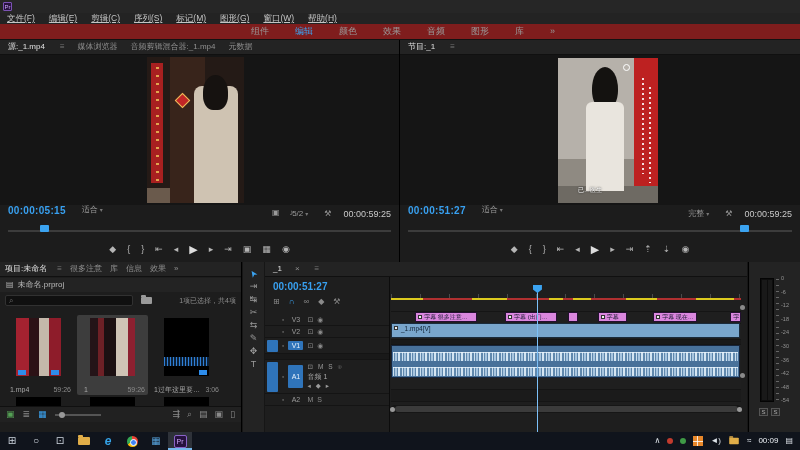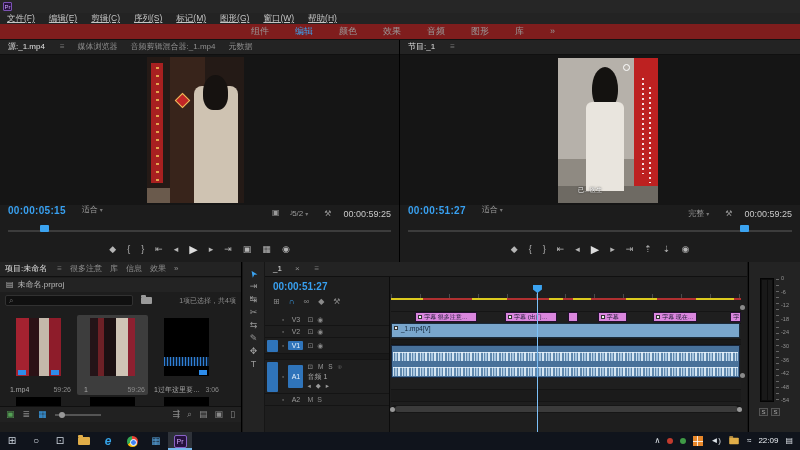--- a/index.html
+++ b/index.html
@@ -510,16 +510,16 @@
       <span class="pric">Pr</span>
     </span>
   <span class="tray">
     <span>∧</span>
     <span class="dotr"></span>
     <span class="dotg"></span>
     <span class="sqo"></span>
     <span>◄)</span>
     <span class="winfold" style="transform:scale(.8);"></span>
     <span>≈</span>
-    <span class="ttime">22:09</span>
+    <span class="ttime">00:09</span>
     <span>▤</span>
   </span>
 </div>
 
 </body></html>

